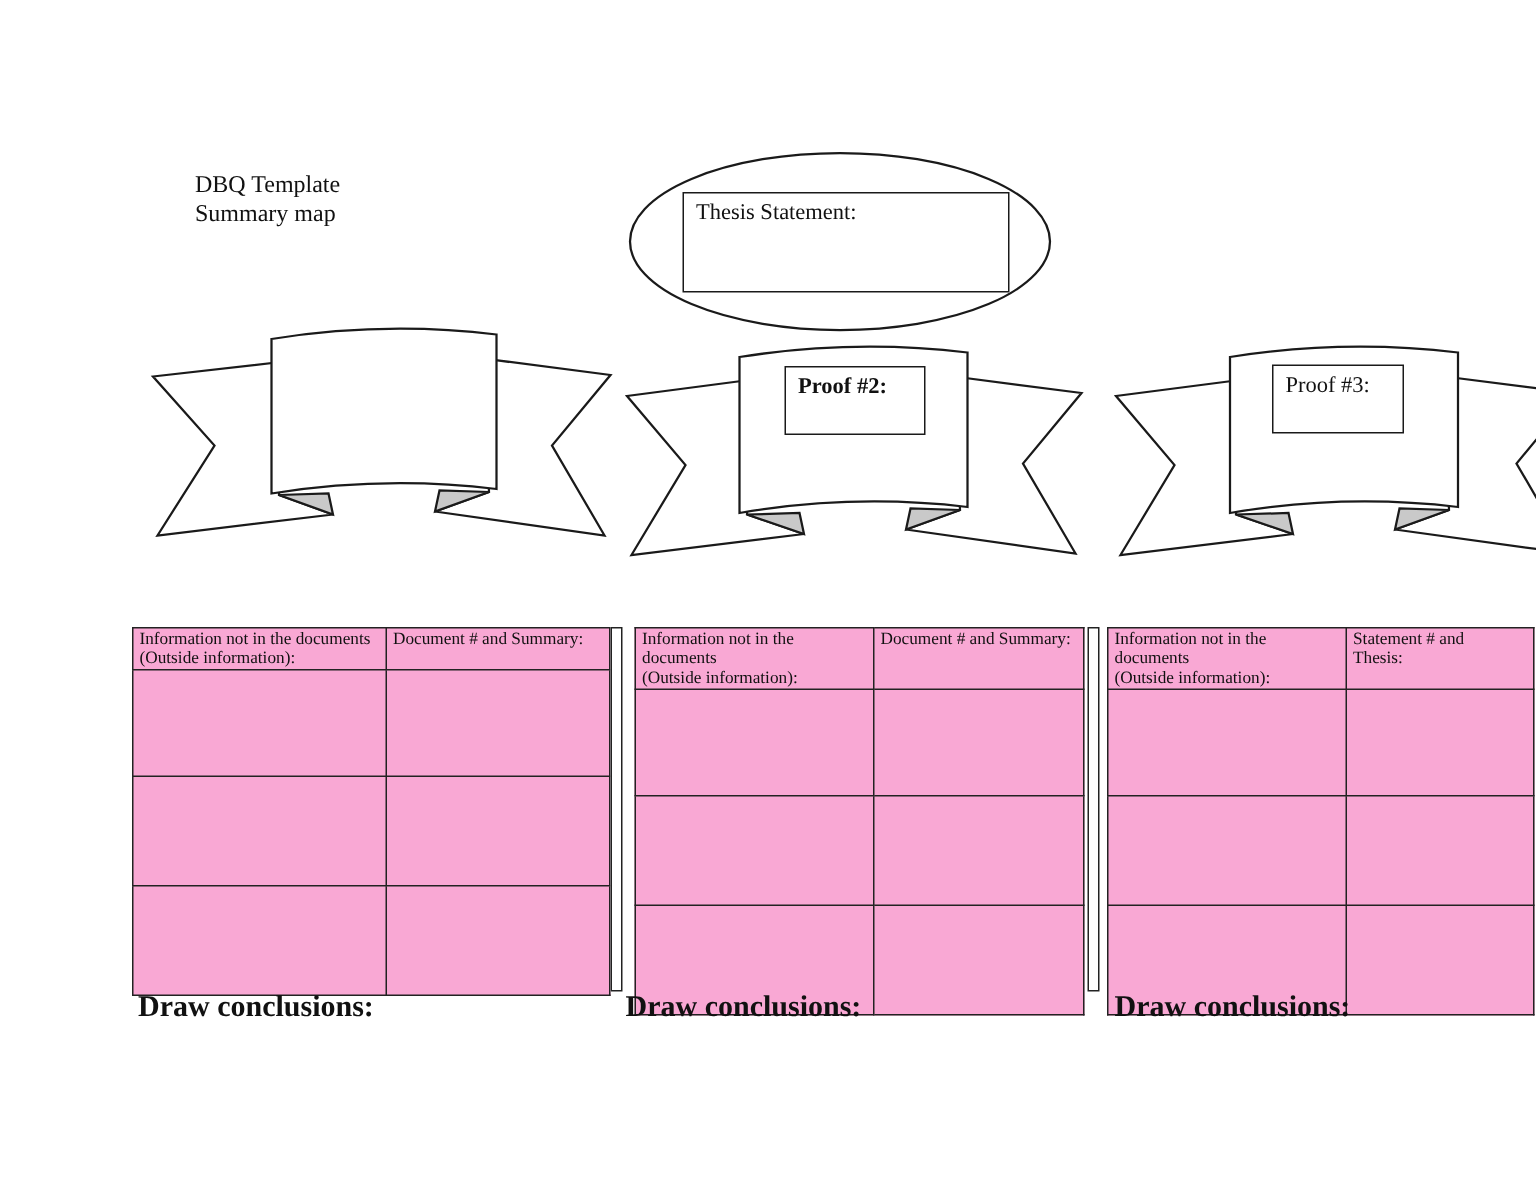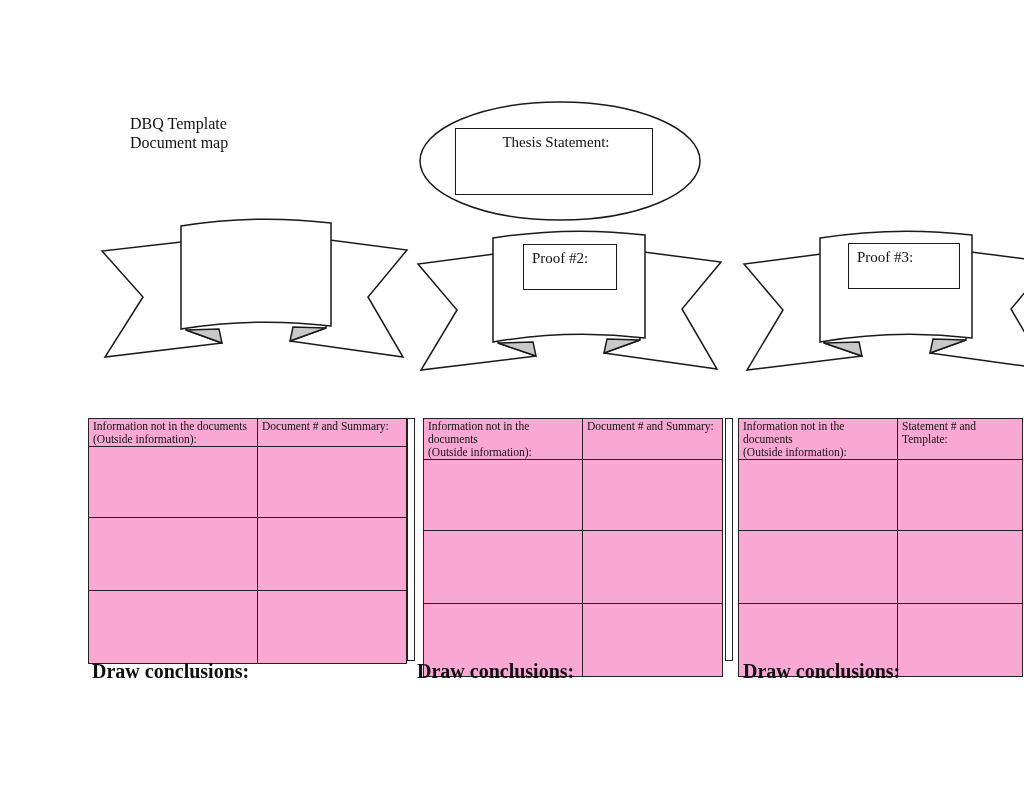--- a/index.html
+++ b/index.html
@@ -19,24 +19,24 @@
   .shapes path, .shapes ellipse{stroke:#1a1a1a;stroke-width:1.5;fill:#ffffff;}
   .shapes path.fold{fill:#c9c9c9;}
   
   .label-box{
     border:1.5px solid #1a1a1a;
     background:#ffffff;
     font-size:15px;line-height:18px;
     box-sizing:border-box;
   }
   .label-box .lbl{display:block;padding:4px 4px 0 8px;}
-  .thesis-box{left:455px;top:128px;width:198px;height:67px;text-align:center;}
+  .thesis-box{left:455px;top:128px;width:218px;height:67px;}
   .proof-box-1{left:210px;top:230px;width:93px;height:48px;}
-  .proof-box-2{left:523px;top:244px;width:94px;height:46px;}
-  .proof-box-3{left:848px;top:243px;width:112px;height:46px;}
+  .proof-box-2{left:523px;top:244px;width:94px;height:46px;font-weight:bold;}
+  .proof-box-3{left:848px;top:243px;width:88px;height:46px;}
   
   table.dbq{
     border-collapse:collapse;
     table-layout:fixed;
     background:#f9a8d4;
   }
   table.dbq td{
     border:1.5px solid #222222;
     vertical-align:top;
     padding:1px 4px 0 4px;
@@ -65,21 +65,21 @@
   .c1{left:92px;} .c2{left:417px;} .c3{left:743px;}
   .hl{display:block;}
 </style>
 </head>
 <body>
 
 <div class="page">
 
   <div class="abs doc-title">
     <span class="hl">DBQ Template</span>
-    <span class="hl">Document map</span>
+    <span class="hl">Summary map</span>
   </div>
 
   <svg class="abs shapes" width="1024" height="791" viewBox="0 0 1024 791" xmlns="http://www.w3.org/2000/svg">
 
     <ellipse cx="560" cy="161" rx="140" ry="59"></ellipse>
 
     <g>
       <path d="M190,241 L102,251 L143,297 L105,357 L222,343 L186,330 Z"></path>
       <path d="M322,239 L407,250 L368,297 L403,357 L290,341 L326,328 Z"></path>
       <path class="fold" d="M186,330 L222,343 L219,329 Z"></path>
@@ -187,21 +187,21 @@
         <col style="width:125px">
       </colgroup>
     <tbody>
         <tr class="hdr">
       <td>
         <span class="hl">Information not in the documents</span>
         <span class="hl">(Outside information):</span>
       </td>
       <td>
         <span class="hl">Statement # and</span>
-        <span class="hl">Template:</span>
+        <span class="hl">Thesis:</span>
       </td>
     </tr>
     <tr class="r1">
       <td></td>
       <td></td>
     </tr>
     <tr class="r2">
       <td></td>
       <td></td>
     </tr>

